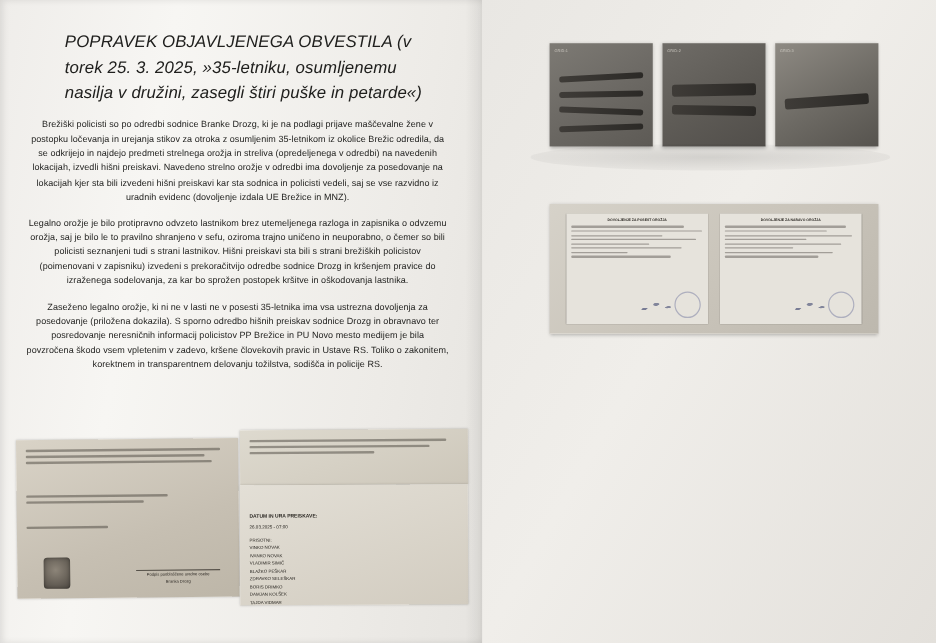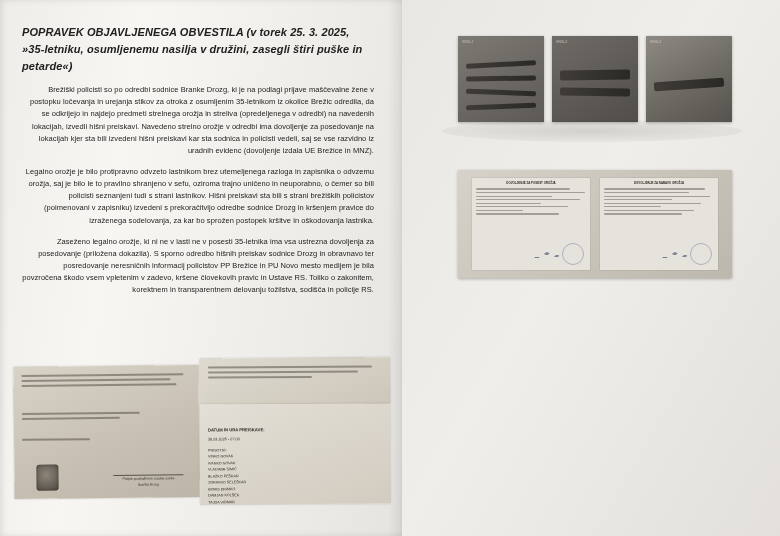--- a/index.html
+++ b/index.html
@@ -35,34 +35,35 @@
     right:0; top:0; bottom:0; width:14px;
     background: linear-gradient(90deg, rgba(0,0,0,0.0), rgba(0,0,0,0.07));
   }
   .doc-body {
     position: absolute;
     left: 22px;
     top: 24px;
     width: 352px;
   }
   .doc-title {
-    font-size: 11px;
+    font-size: 14px;
     line-height: 1.55;
-    font-weight: bold;
+    font-weight: normal;
     font-style: italic;
     color: #20201e;
     margin-bottom: 9px;
     letter-spacing: 0.1px;
+    margin-left: 32px;
   }
   .doc-para {
     font-size: 7.5px;
     line-height: 1.62;
     color: #1d1d1b;
     margin-bottom: 9px;
-    text-align: right;
+    text-align: center;
     letter-spacing: 0.05px;
   }
   
   #bottom-photos {
     position: absolute;
     left: 10px;
     top: 352px;
     width: 378px;
     height: 160px;
   }

